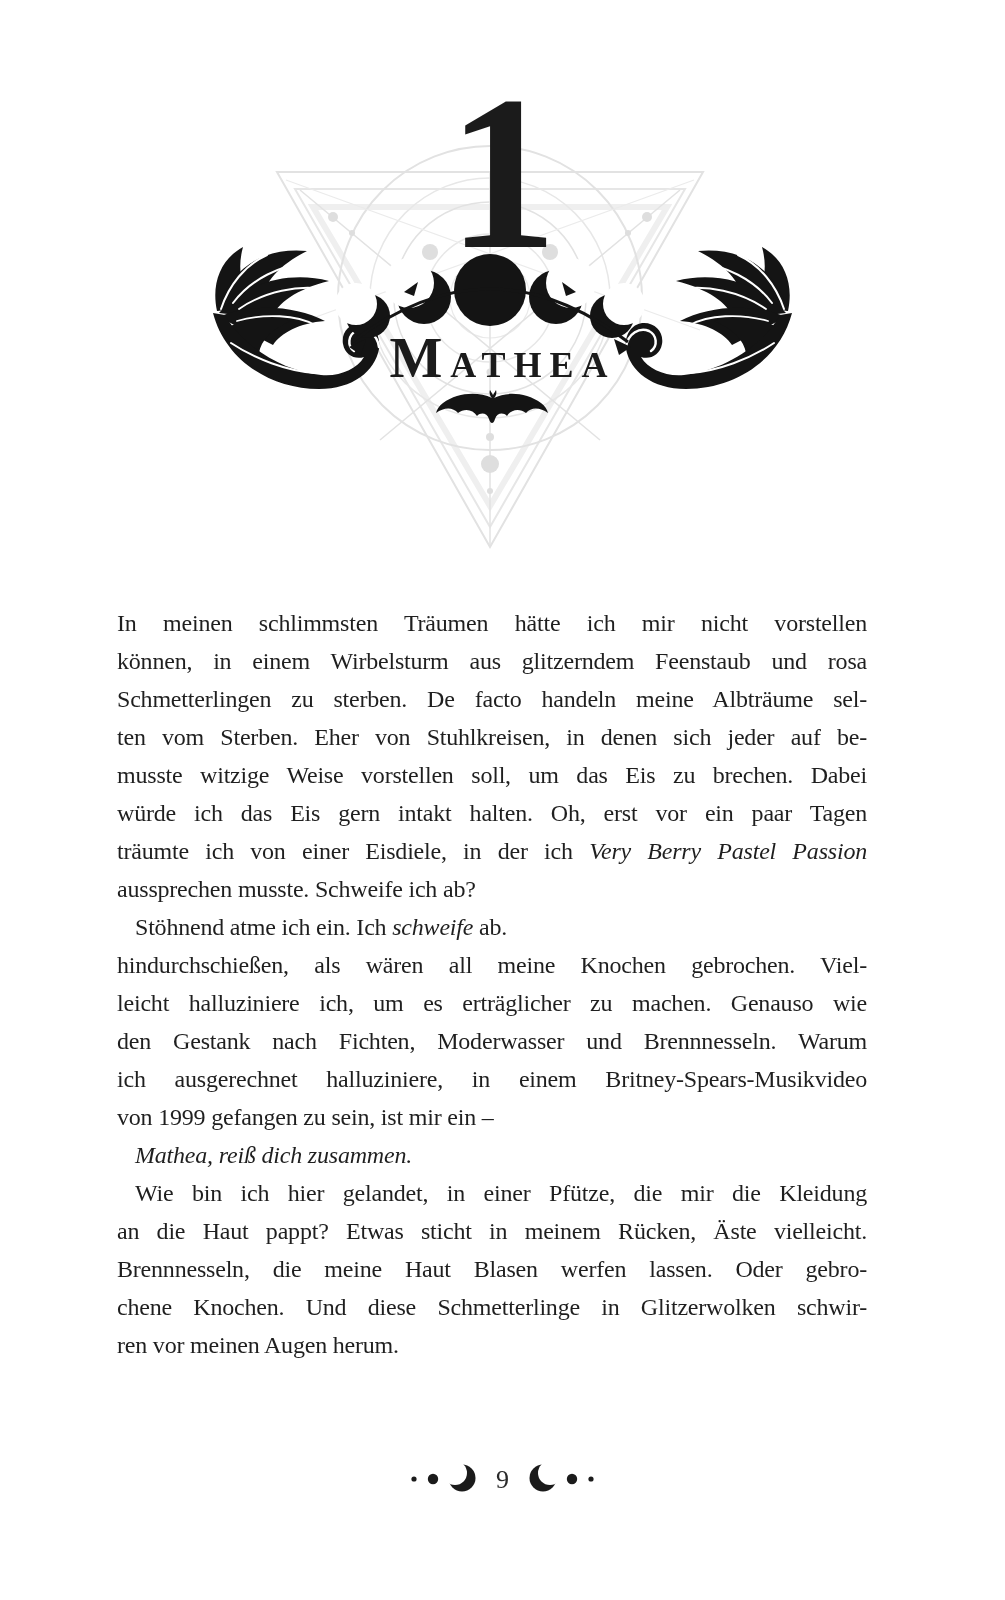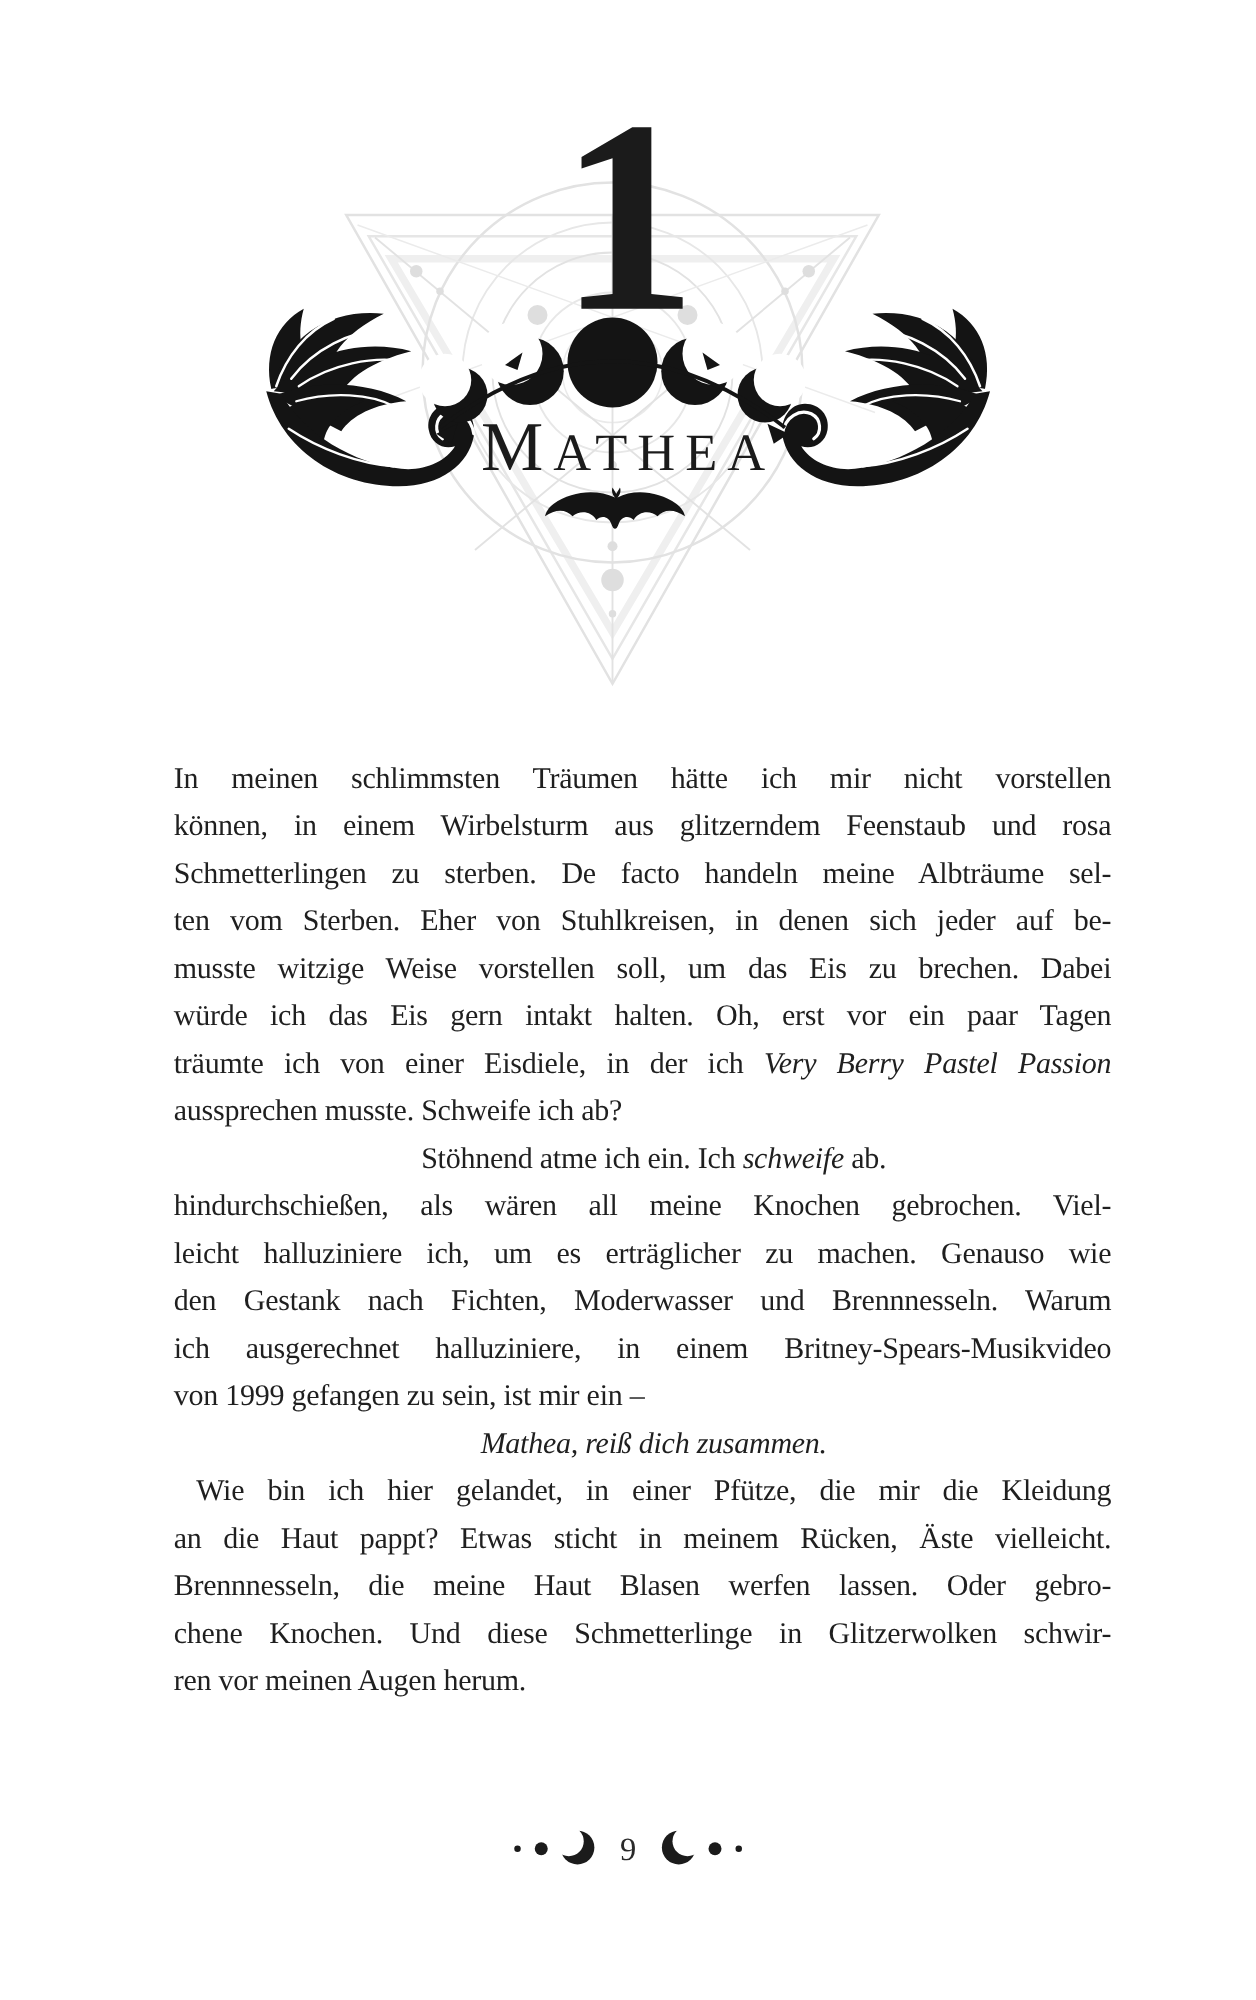--- a/index.html
+++ b/index.html
@@ -14,32 +14,32 @@
   
   .header-svg{position:absolute;left:0;top:0;width:1005px;height:570px;}
   .chapter-number{
     position:absolute;top:63px;left:0;width:100%;
     text-align:center;font-weight:bold;font-size:220px;line-height:1;
     color:#1b1b1b;letter-spacing:0;
   }
   .chapter-title{
     position:absolute;top:330px;left:0;width:100%;
     text-align:center;text-transform:uppercase;
-    font-size:42px;line-height:56px;letter-spacing:8px;
-    color:#1b1b1b;font-weight:400;
+    font-size:36px;line-height:56px;letter-spacing:8px;
+    color:#1b1b1b;font-weight:700;
   }
   .chapter-title::first-letter{font-size:56px;}
   
   .body-text{
     position:absolute;left:117px;top:604px;width:750px;
-    font-size:24px;letter-spacing:-0.2px;margin-left:22px;
+    font-size:24px;letter-spacing:-0.2px;
   }
   .line{display:block;line-height:38px;text-align:left;}
   .line.j{text-align:justify;text-align-last:justify;}
-  .line.ind{text-indent:18px;text-align:center;}
+  .line.ind{text-indent:18px;}
   .line i{}
   
   .page-footer{
     position:absolute;left:0;top:1456px;width:100%;height:44px;
     display:flex;align-items:center;justify-content:center;gap:16px;
   }
   .page-number{font-size:26px;color:#2a2a2a;position:relative;top:2px;}
   .moon-orn{display:block;}
 </style>
 </head>

